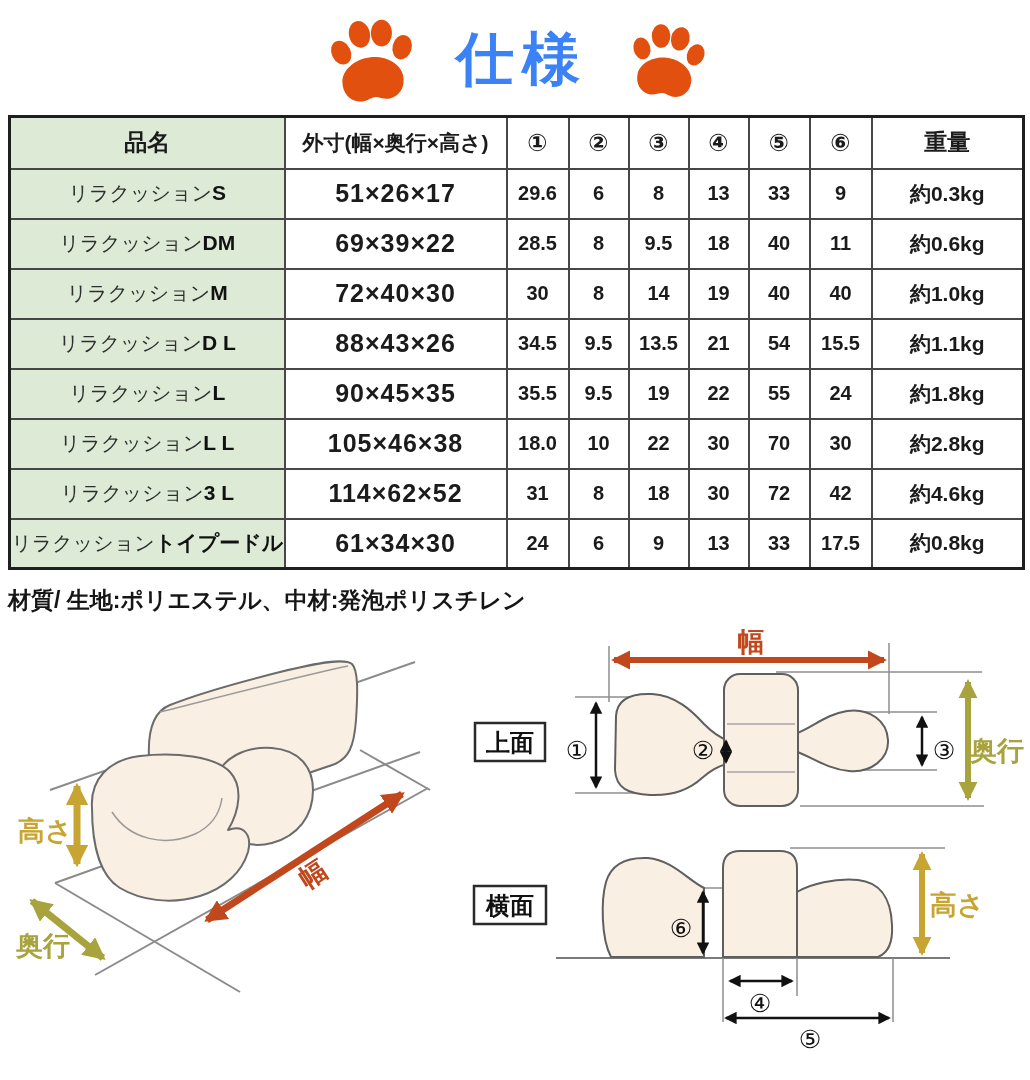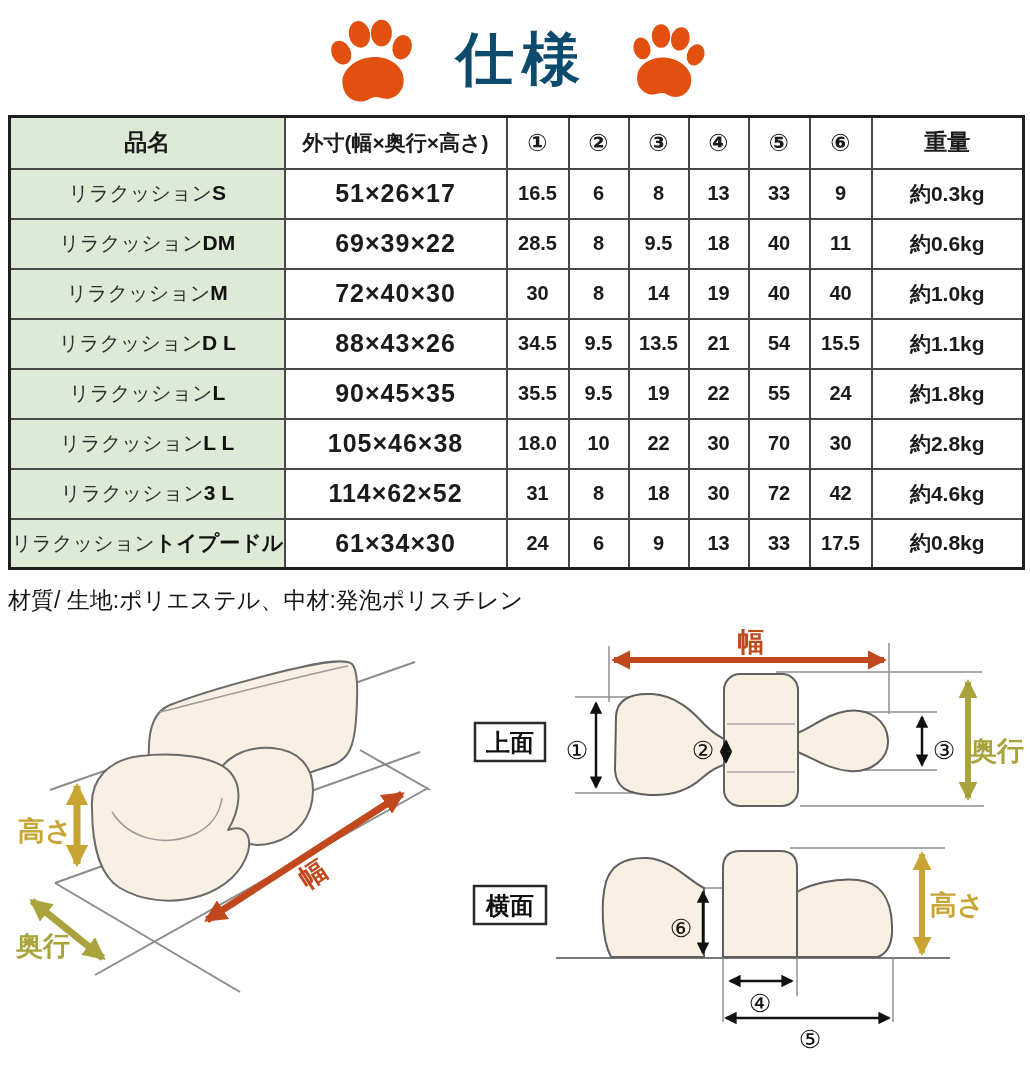--- a/index.html
+++ b/index.html
@@ -7,21 +7,21 @@
     width:1030px;height:1080px;background:#ffffff;position:relative;
     font-family:"Liberation Sans","DejaVu Sans",sans-serif;color:#1b1b1b;
     overflow:hidden;
   }
   
   .title-row{
     position:absolute;top:14px;left:0;width:100%;height:96px;
     display:flex;align-items:center;justify-content:center;gap:26px;
   }
   .page-title{
-    font-size:58px;font-weight:800;letter-spacing:8px;color:#0c4a6e;
+    font-size:58px;font-weight:800;letter-spacing:8px;color:#3b82f6;
     line-height:1;padding-bottom:6px;
   }
   .paw{flex:0 0 auto;}
   .paw-left{transform:rotate(-6deg);}
   .paw-right{transform:rotate(6deg);}
   
   table.spec{
     position:absolute;left:8px;top:115px;width:1014px;
     border-collapse:collapse;table-layout:fixed;
     border:3px solid #1f1f1f;
@@ -37,21 +37,21 @@
   th.h-dims{font-size:21px;font-weight:700;}
   th.h-circ{font-size:24px;font-weight:700;}
   th.h-weight{font-size:23px;font-weight:700;}
   td.c-name{text-align:left;padding-left:8px;font-size:20px;color:#2e2e2e;}
   td.c-name .sfx{font-weight:700;font-size:21px;color:#111;}
   td.c-dims{font-size:25px;font-weight:700;letter-spacing:1px;}
   td.c-num{font-size:20px;font-weight:700;}
   td.c-weight{font-size:21px;font-weight:700;}
   
   .material-note{
-    position:absolute;left:8px;top:585px;font-size:23px;font-weight:400;color:#161616;
+    position:absolute;left:8px;top:585px;font-size:23px;font-weight:700;color:#161616;
   }
   
   .diagram-wrap{position:absolute;left:0;top:615px;width:1030px;height:465px;}
   svg text{font-family:"Liberation Sans","DejaVu Sans",sans-serif;}
   .view-label{font-size:24px;font-weight:700;fill:#111;}
   .dim-mark{font-size:25px;fill:#111;}
   .axis-label{font-size:27px;font-weight:700;}
 </style>
 </head>
 <body>
@@ -98,21 +98,21 @@
     <th class="h-circ">②</th>
     <th class="h-circ">③</th>
     <th class="h-circ">④</th>
     <th class="h-circ">⑤</th>
     <th class="h-circ">⑥</th>
     <th class="h-weight">重量</th>
   </tr>
   <tr>
     <td class="c-name cell-green"><span>リラクッション</span><span class="sfx">S</span></td>
     <td class="c-dims">51×26×17</td>
-    <td class="c-num">16.5</td>
+    <td class="c-num">29.6</td>
     <td class="c-num">6</td>
     <td class="c-num">8</td>
     <td class="c-num">13</td>
     <td class="c-num">33</td>
     <td class="c-num">9</td>
     <td class="c-weight">約0.3kg</td>
   </tr>
   <tr>
     <td class="c-name cell-green"><span>リラクッション</span><span class="sfx">DM</span></td>
     <td class="c-dims">69×39×22</td>

